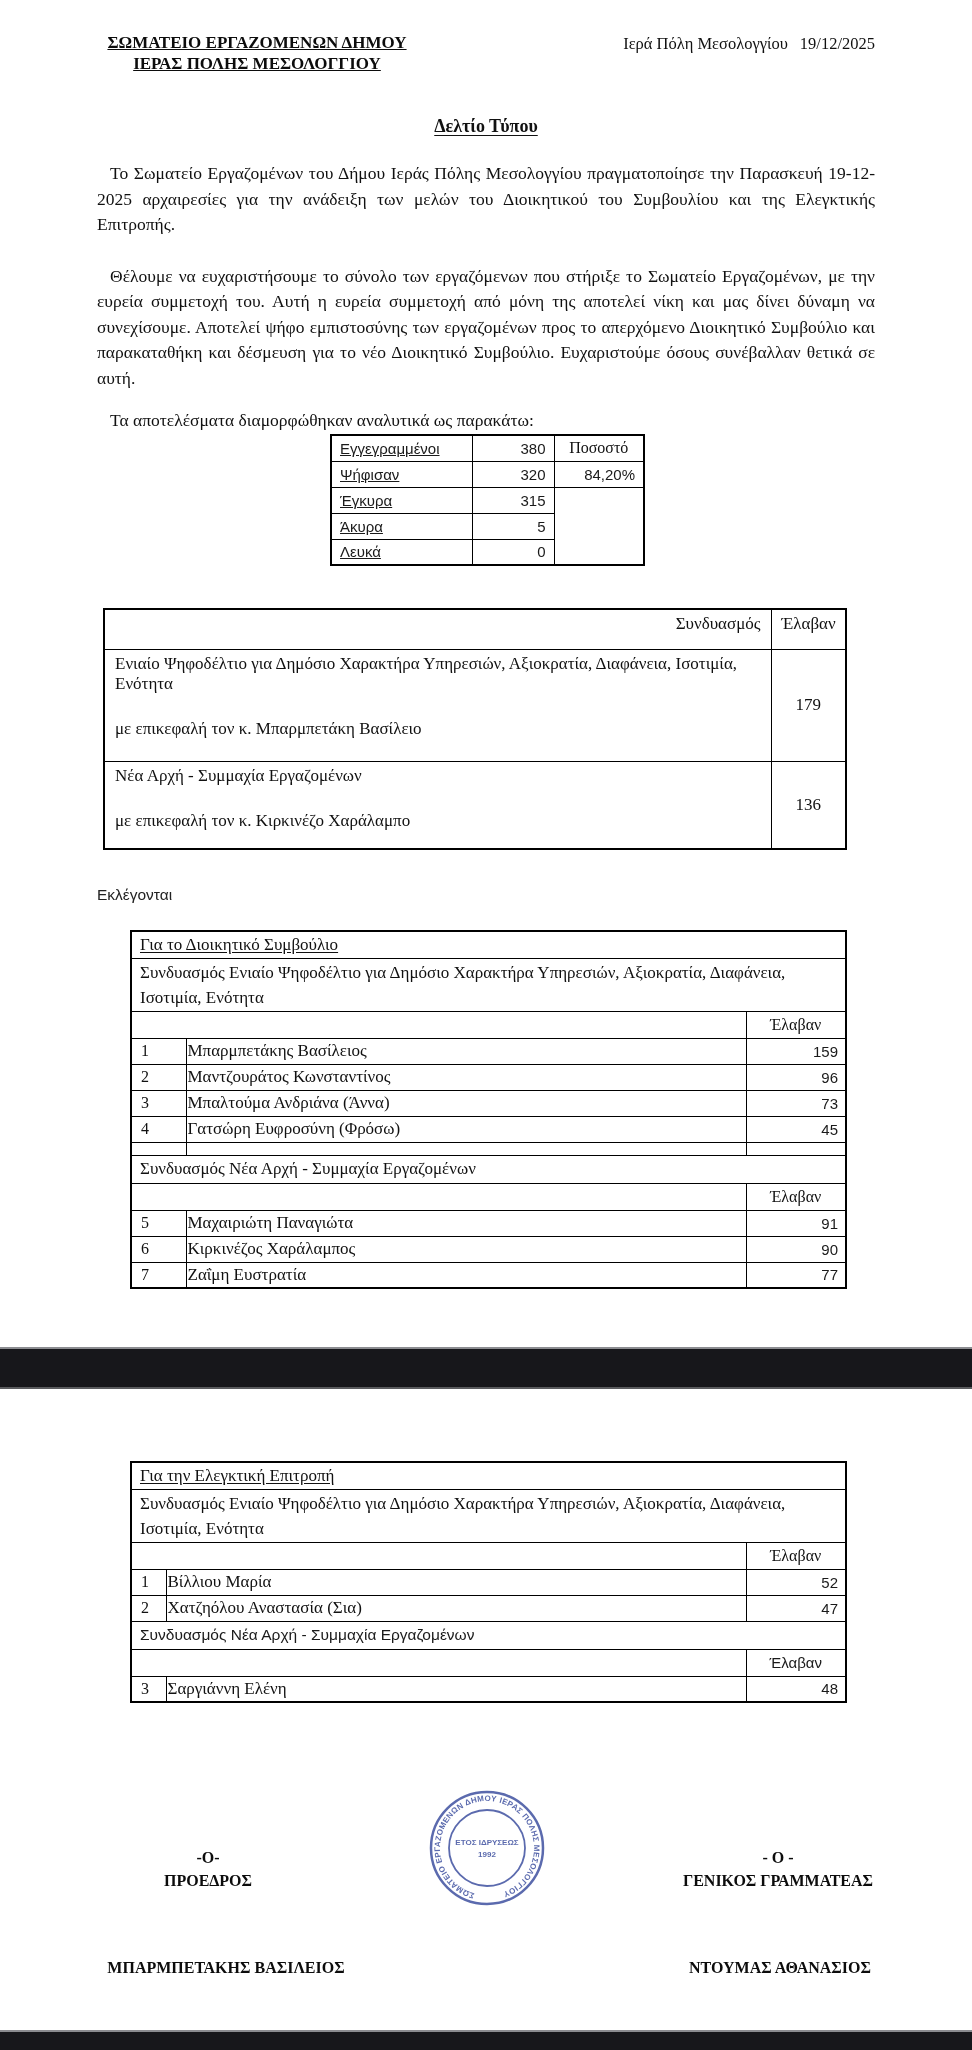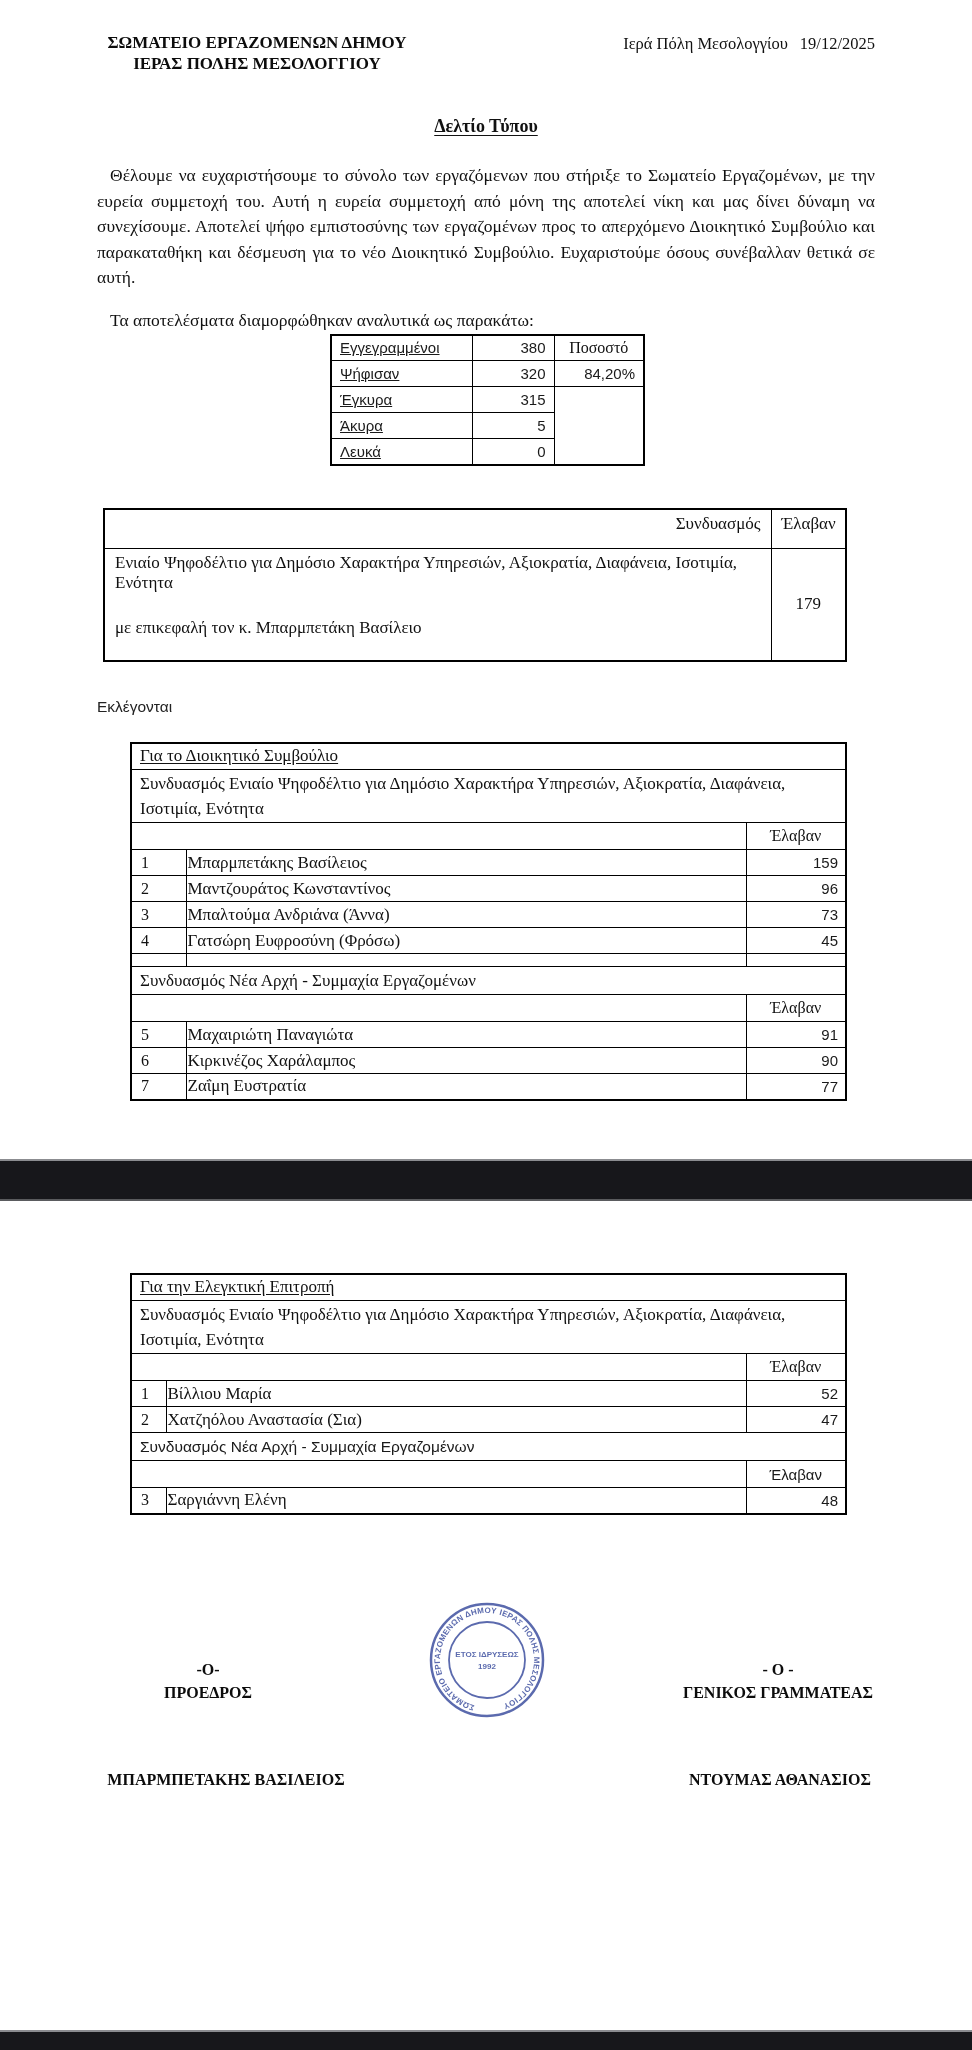--- a/index.html
+++ b/index.html
@@ -3,21 +3,21 @@
 <meta charset="utf-8">
 <style>
   html,body{margin:0;padding:0;background:#ffffff;}
   .page{position:relative;width:972px;height:2050px;background:#fff;overflow:hidden;
         font-family:"Liberation Serif",serif;color:#111;}
   .content{padding:32px 97px 0 97px;}
   .content2{padding:0 97px;}
 
   
   .hdr{display:flex;align-items:flex-start;}
-  .org{width:300px;margin-left:10px;text-align:center;font-weight:bold;font-size:17px;line-height:21px;color:#0c0c0c;}
+  .org{width:300px;margin-left:10px;text-align:center;font-weight:bold;font-size:17px;line-height:21px;color:#0c0c0c;text-decoration:underline;}
   .dateline{margin-left:auto;font-size:16.5px;padding-top:2px;white-space:nowrap;}
   .dateline .dt{margin-left:12px;}
 
   .title{margin-top:42px;text-align:center;font-weight:bold;font-size:18px;
          text-decoration:underline;text-underline-offset:3px;}
 
   .para{margin-top:24px;font-size:17.5px;line-height:25.5px;text-align:justify;text-indent:13px;}
   .para.p2{margin-top:26px;}
   .intro{margin-top:18px;font-size:17.5px;line-height:22px;text-indent:13px;}
 
@@ -91,20 +91,21 @@
         <div>ΣΩΜΑΤΕΙΟ ΕΡΓΑΖΟΜΕΝΩΝ ΔΗΜΟΥ</div>
         <div>ΙΕΡΑΣ ΠΟΛΗΣ ΜΕΣΟΛΟΓΓΙΟΥ</div>
       </div>
       <div class="dateline">
         <span>Ιερά Πόλη Μεσολογγίου</span><span class="dt">19/12/2025</span>
       </div>
     </div>
 
     <div class="title">Δελτίο Τύπου</div>
 
+    <div class="para">Το Σωματείο Εργαζομένων του Δήμου Ιεράς Πόλης Μεσολογγίου πραγματοποίησε την Παρασκευή 19-12-2025 αρχαιρεσίες για την ανάδειξη των μελών του Διοικητικού του Συμβουλίου και της Ελεγκτικής Επιτροπής.</div>
     <div class="para p2">Θέλουμε να ευχαριστήσουμε το σύνολο των εργαζόμενων που στήριξε το Σωματείο Εργαζομένων, με την ευρεία συμμετοχή του. Αυτή η ευρεία συμμετοχή από μόνη της αποτελεί νίκη και μας δίνει δύναμη να συνεχίσουμε. Αποτελεί ψήφο εμπιστοσύνης των εργαζομένων προς το απερχόμενο Διοικητικό Συμβούλιο και παρακαταθήκη και δέσμευση για το νέο Διοικητικό Συμβούλιο. Ευχαριστούμε όσους συνέβαλλαν θετικά σε αυτή.</div>
     <div class="intro">Τα αποτελέσματα διαμορφώθηκαν αναλυτικά ως παρακάτω:</div>
 
     <table class="doc stats">
       <colgroup>
           <col style="width:141px">
           <col style="width:82px">
           <col style="width:90px">
         </colgroup>
       <tbody>
@@ -143,20 +144,27 @@
           <tr>
         <td class="hd-combo">Συνδυασμός</td>
         <td class="hd-votes">Έλαβαν</td>
       </tr>
       <tr class="cr1">
         <td>
           <div class="combo-title">Ενιαίο Ψηφοδέλτιο για Δημόσιο Χαρακτήρα Υπηρεσιών, Αξιοκρατία, Διαφάνεια, Ισοτιμία, Ενότητα</div>
           <div class="combo-leader">με επικεφαλή τον κ. Μπαρμπετάκη Βασίλειο</div>
         </td>
         <td class="c-votes">179</td>
+      </tr>
+      <tr class="cr2">
+        <td>
+          <div class="combo-title">Νέα Αρχή - Συμμαχία Εργαζομένων</div>
+          <div class="combo-leader">με επικεφαλή τον κ. Κιρκινέζο Χαράλαμπο</div>
+        </td>
+        <td class="c-votes">136</td>
       </tr>
     </tbody>
       </table>
 
     <div class="elected">Εκλέγονται</div>
 
     <table class="doc elect">
       <colgroup>
           <col style="width:55px">
           <col style="width:560px">

